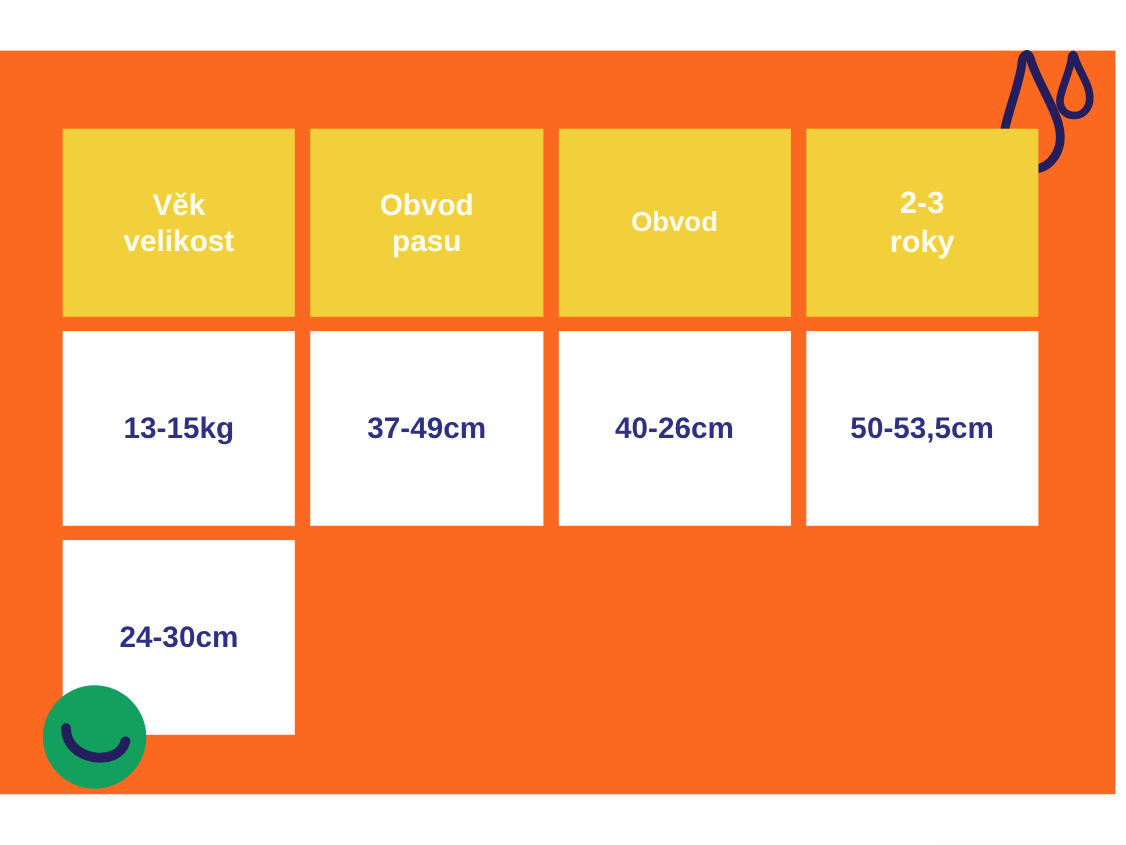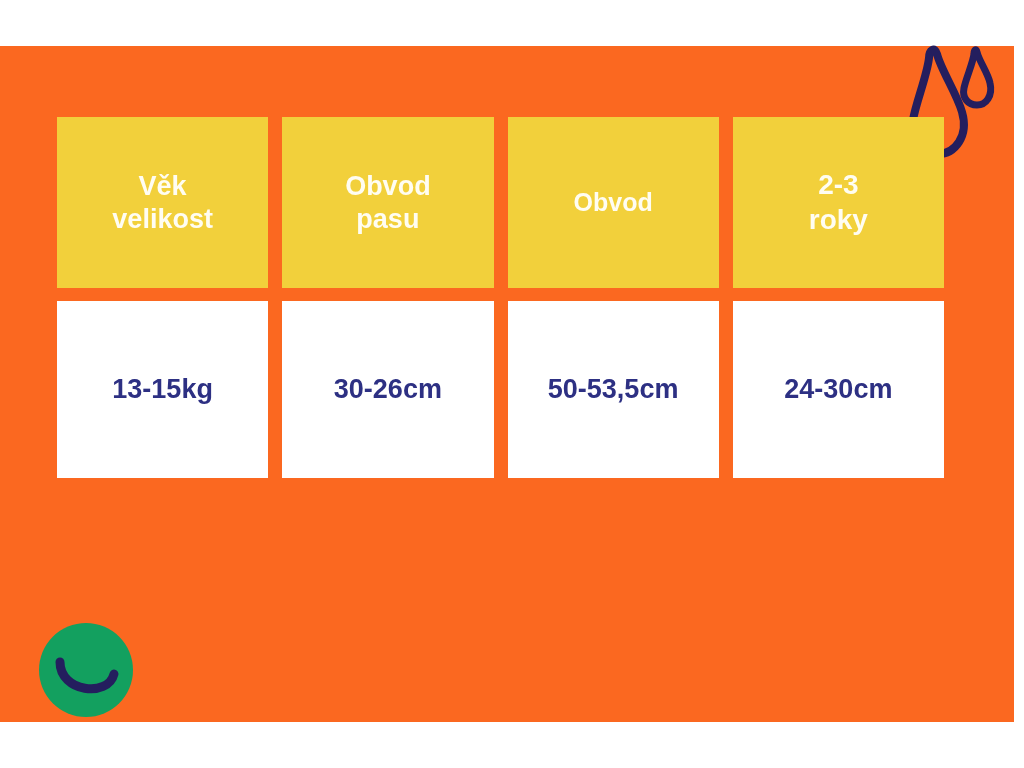--- a/index.html
+++ b/index.html
@@ -134,21 +134,22 @@
       </span>
     </div>
 
     <div class="cell agecell">
       <span>
         <span>2-3</span><br>
         <span>roky</span>
       </span>
     </div>
     <div class="cell value">13-15kg</div>
-    <div class="cell value">30-26cm</div>
+    <div class="cell value">37-49cm</div>
+    <div class="cell value">40-26cm</div>
 
     <div class="cell value">50-53,5cm</div>
     <div class="cell value">24-30cm</div>
 
   </div>
 
   <div id="smiley">
     <svg width="96" height="96" viewBox="0 0 96 96">
       <circle cx="48" cy="48" r="47" fill="#13a05f"></circle>
       <path d="M22 40 C22 70 70 76 76 52" fill="none" stroke="#241e5e" stroke-width="9" stroke-linecap="round"></path>

